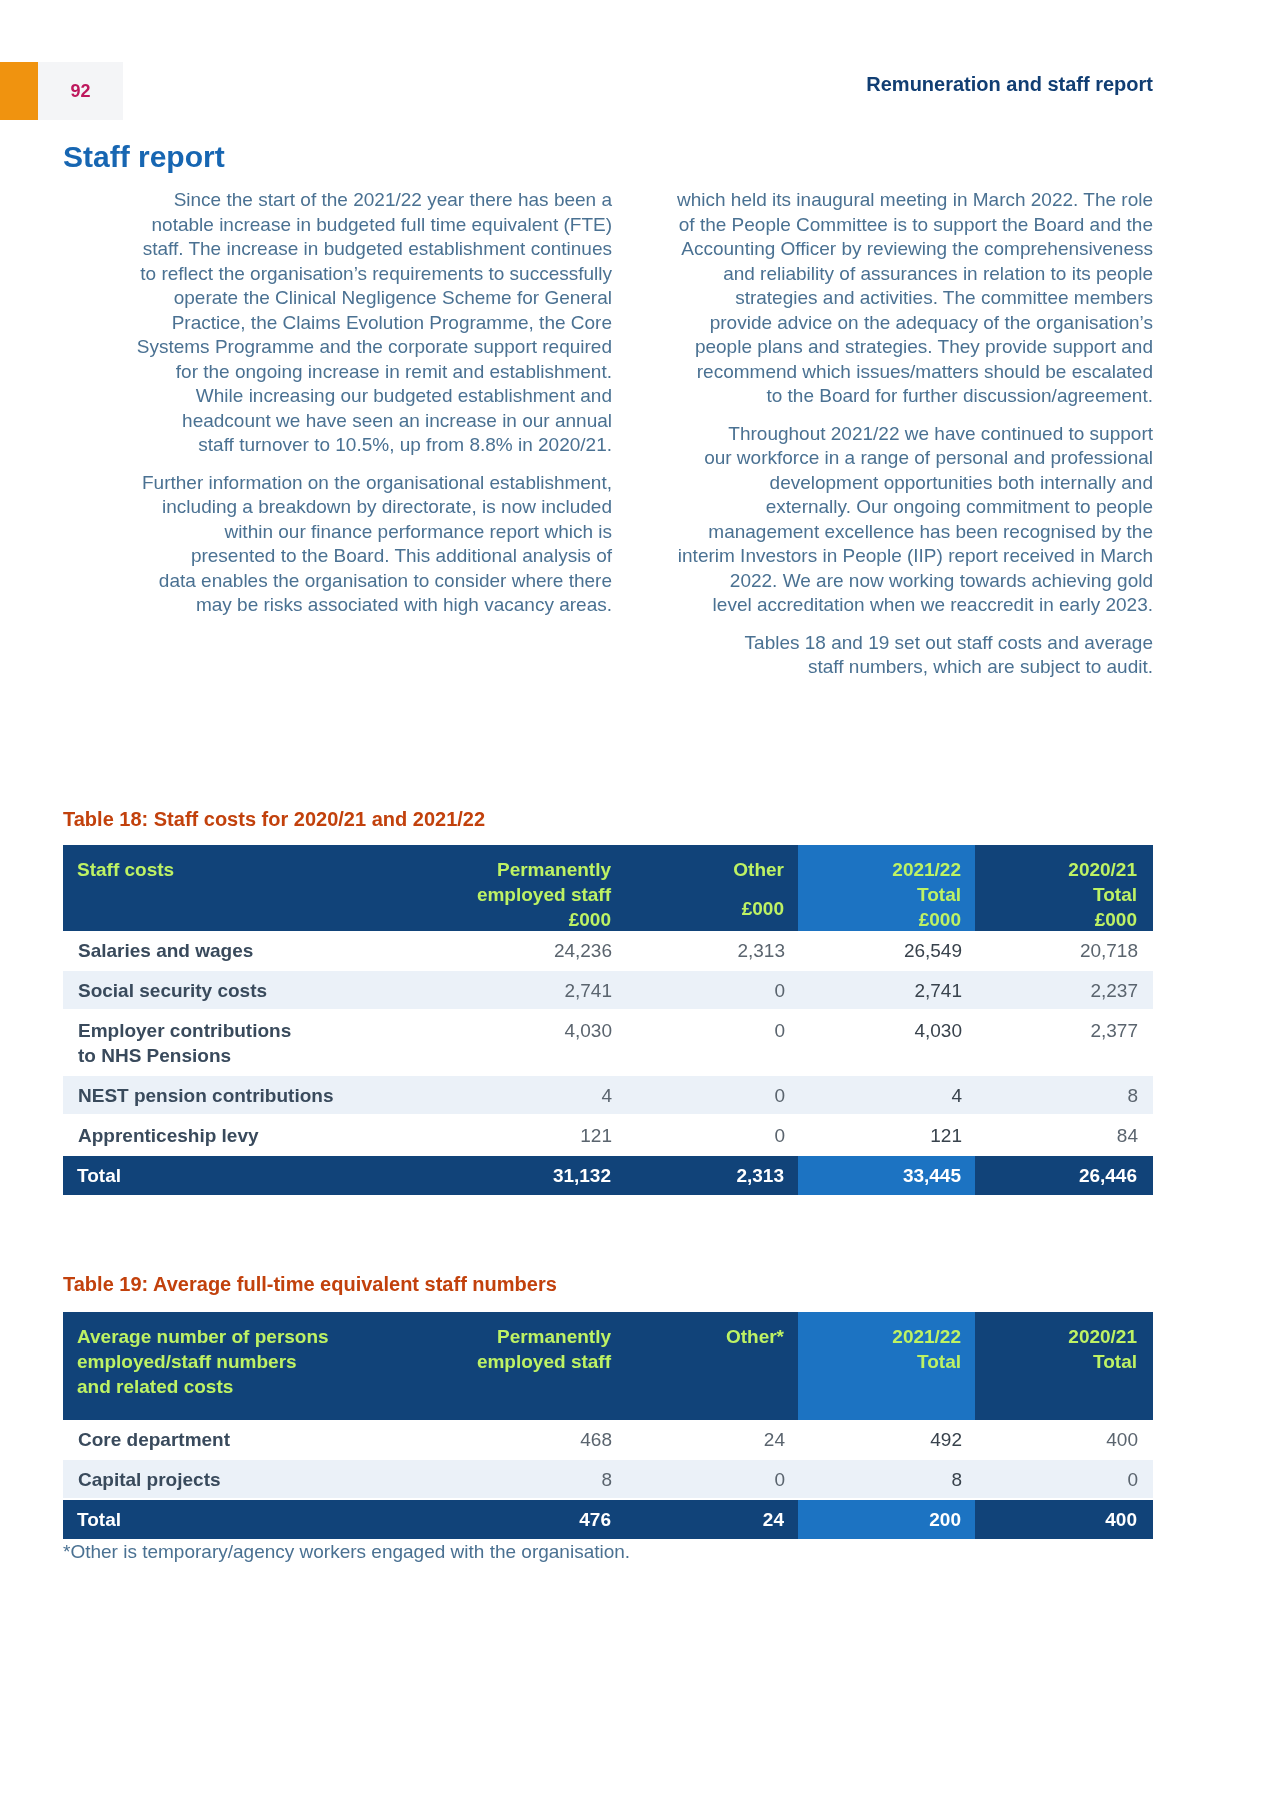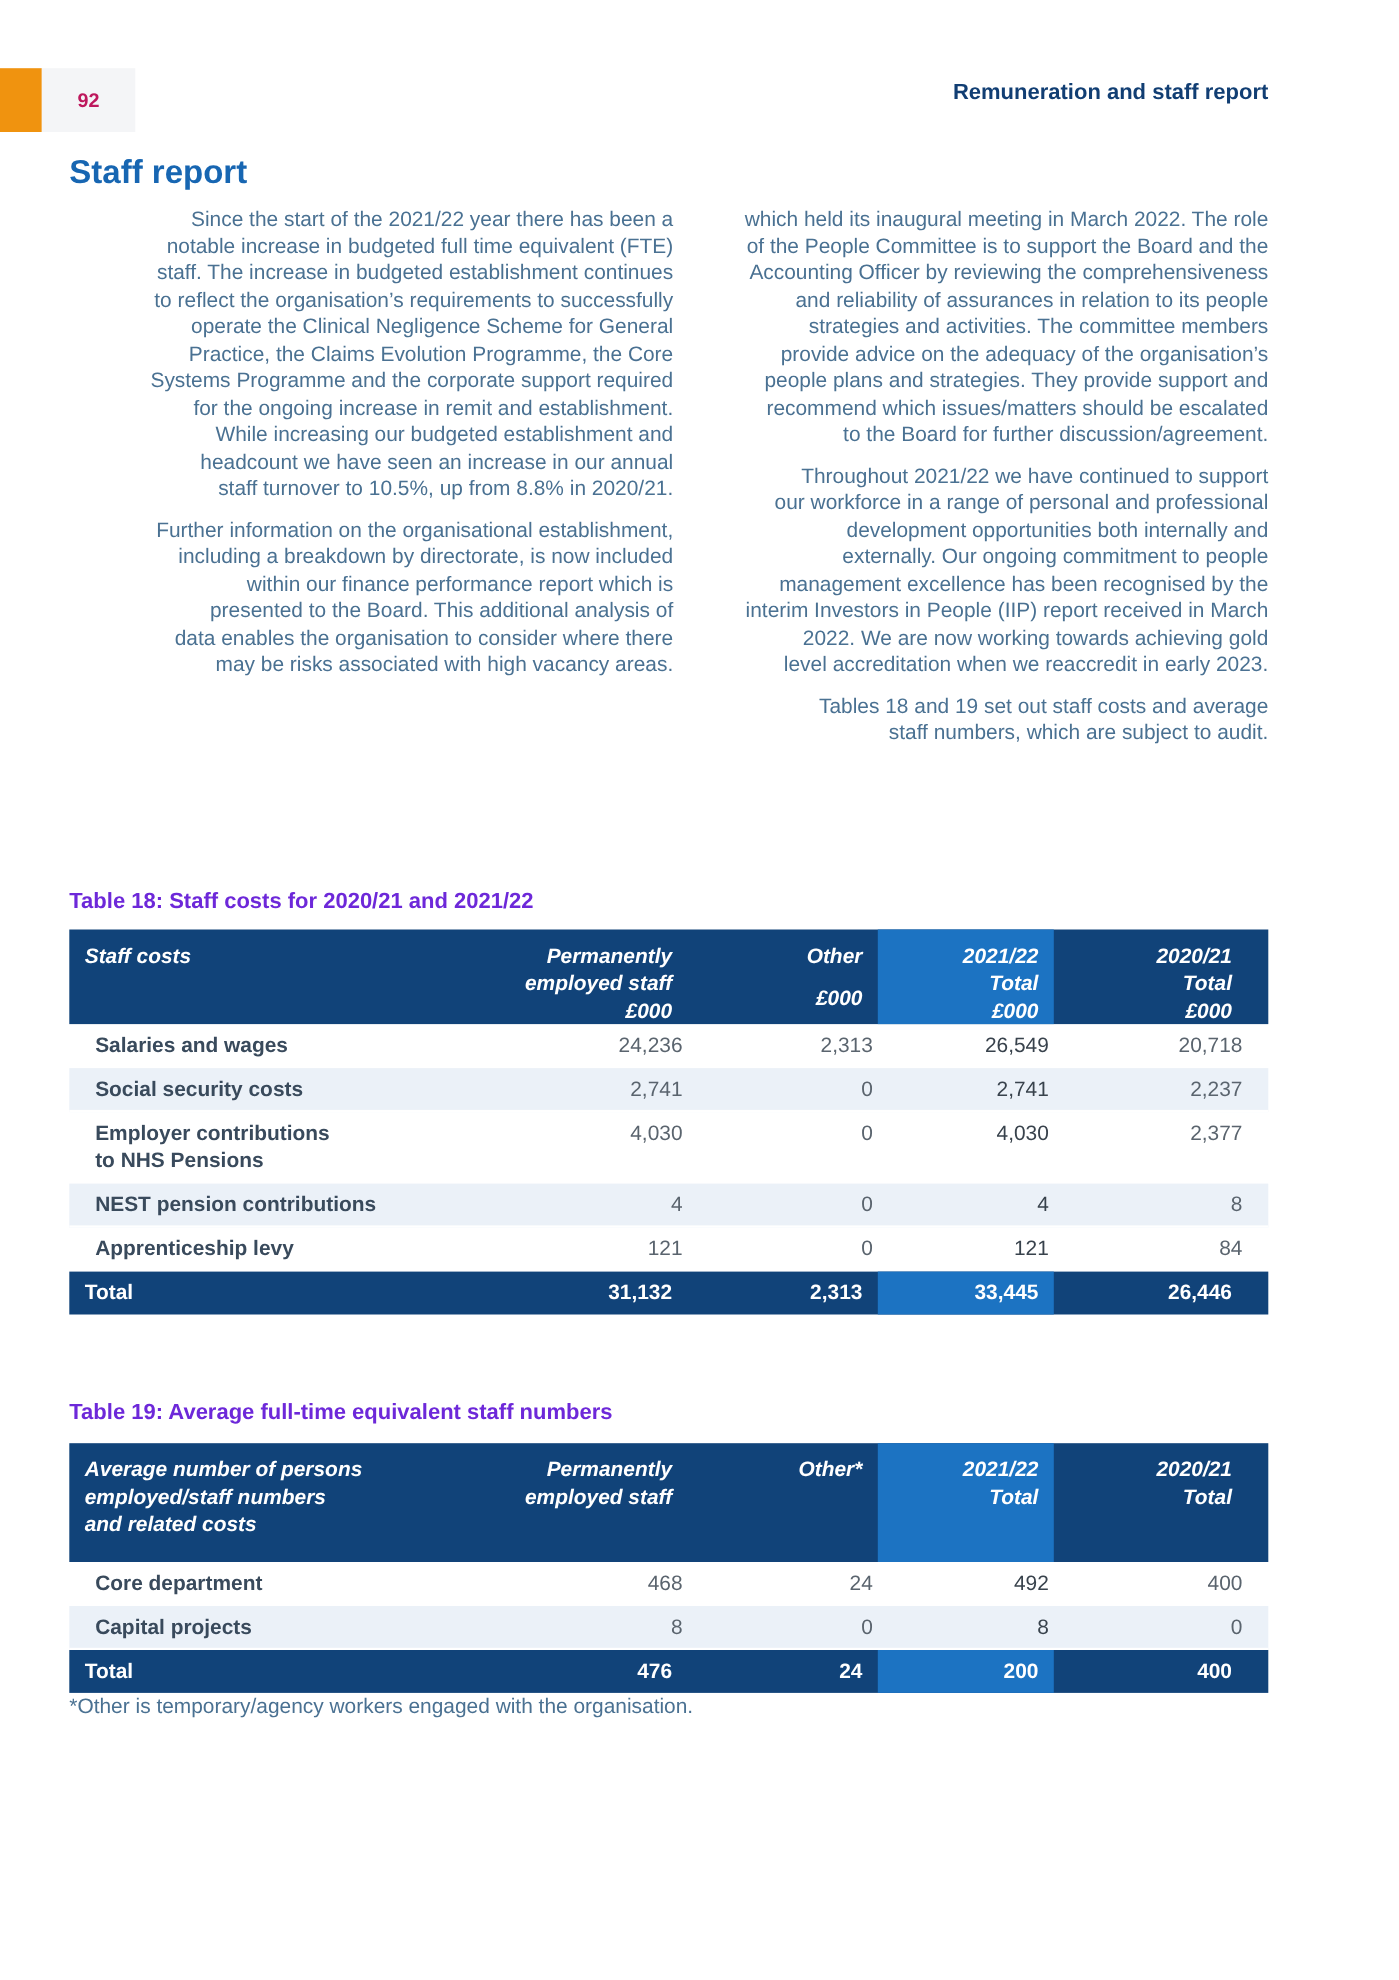--- a/index.html
+++ b/index.html
@@ -21,36 +21,36 @@
 
   
   .page-title { position:absolute; left:63px; top:140px; font-size:30px; font-weight:bold; color:#1766B2; }
 
   
   .columns { position:absolute; left:63px; top:188px; width:1090px;
              display:grid; grid-template-columns:549px 541px;text-align:right; }
   .col p { font-size:19px; line-height:24.5px; color:#4A7192; white-space:pre-line; margin-bottom:13px; }
 
   
-  .tbl-caption { position:absolute; left:63px; font-size:20px; font-weight:bold; color:#6d28d9; }
+  .tbl-caption { position:absolute; left:63px; font-size:20px; font-weight:bold; color:#c2410c; }
   .cap18 { top:808px; }
   .cap19 { top:1273px; }
 
   .tbl { position:absolute; left:63px; width:1090px; }
   .t18 { top:845px; }
   .t19 { top:1312px; }
 
   .trow { display:flex; width:100%; }
   .c-label { width:322px; }
   .c-perm  { width:240px; }
   .c-other { width:173px; }
-  .c-t2122 { width:160px; }
+  .c-t2122 { width:177px; }
   .c-t2021 { width:176px; }
 
-  .thead { background:#114379; color:#ffffff;font-style:italic; }
+  .thead { background:#114379; color:#bef264; }
   .thead .cell { display:flex; flex-direction:column; justify-content:space-between;
                  padding:12px 14px 10px 14px; font-size:19px; font-weight:bold; line-height:25px; }
   .t18 .thead .cell { height:86px; }
   .t19 .thead .cell { height:108px; }
   .thead .num { text-align:right; }
   .thead .c-t2122 { background:#1C73C2; }
   .hl-title { white-space:pre-line; }
 
   .brow { display:flex; min-height:39px; border-bottom:2px solid #ffffff;justify-content:center; }
   .brow .cell { padding:7px 14px 6px 14px; font-size:19px; line-height:25px; }

